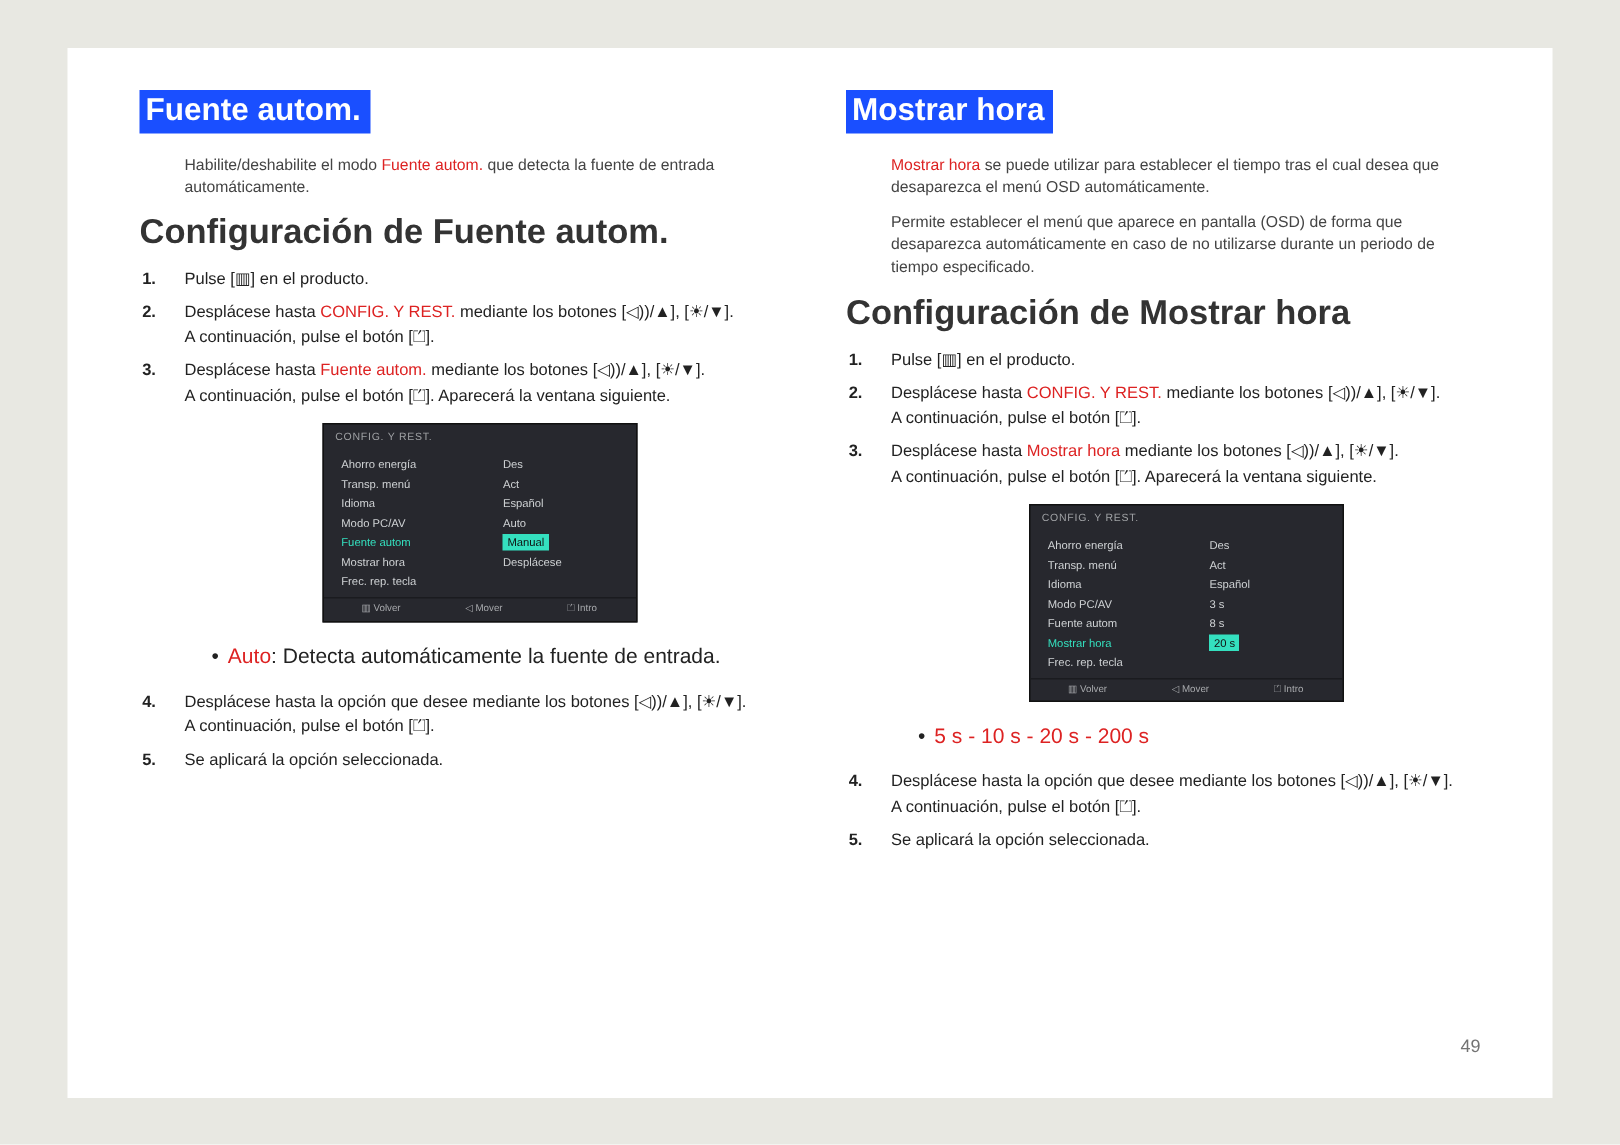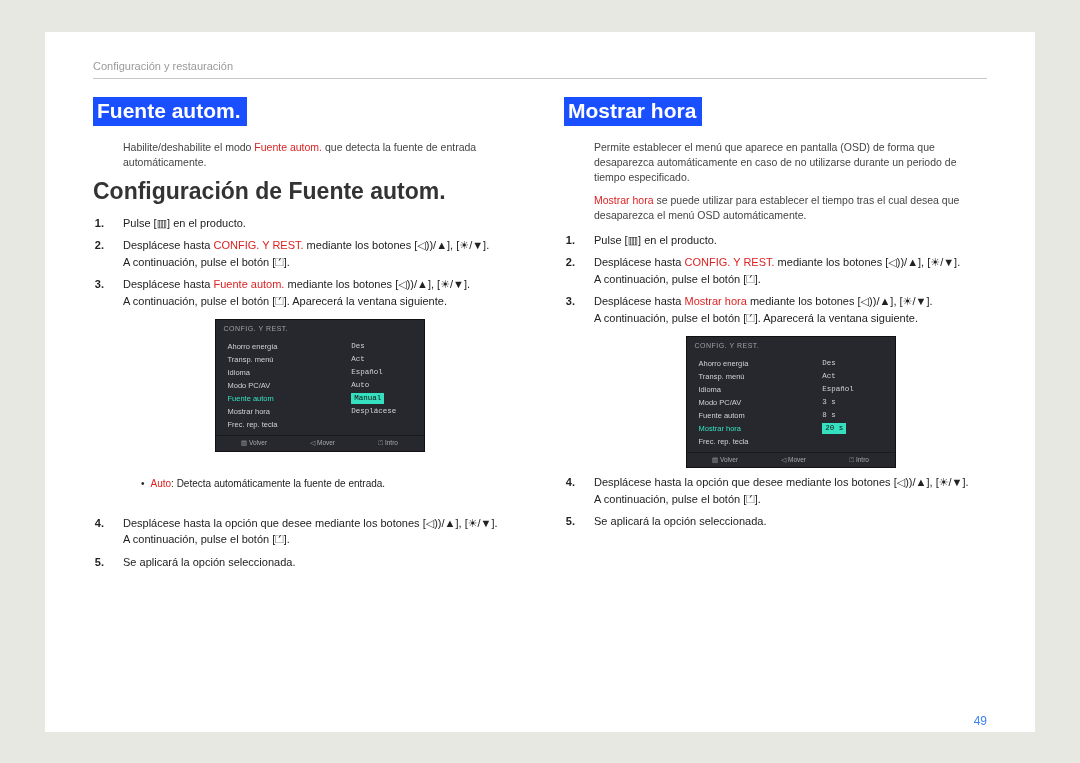--- a/index.html
+++ b/index.html
@@ -62,23 +62,23 @@
     padding-left: 14px;
     font-size: 11px;
     color: #222;
     line-height: 1.5;
   }
   ol.steps > li { margin-bottom: 6px; padding-left: 16px; }
   ol.steps > li::marker { font-weight: 700; }
   .bullets {
     list-style: none;
     padding-left: 18px;
-    font-size: 10px;
+    font-size: 14px;
     color: #222;
-    margin: 24px 0;
+    margin: 12px 0;
   }
   .bullets li::before {
     content: "•";
     margin-right: 6px;
     color: #222;
   }
   .bullets .red-lead { color: #d22; }
   .osd-wrap {
     display: flex;
     justify-content: center;
@@ -94,55 +94,54 @@
   }
   .osd-title {
     font-size: 7px;
     color: #9fa1a4;
     padding: 0 8px 3px 8px;
     letter-spacing: 0.5px;
   }
   .osd-body {
     display: flex;
     padding: 2px 6px 4px 6px;
-    gap: 16px;
+    gap: 0;
   }
   .osd-menu { flex: 0 0 55%; }
-  .osd-vals { flex: 1; font-family: Liberation Mono, monospace; }
+  .osd-vals { flex: 1; }
   .osd-row { line-height: 13px; padding-left: 6px; white-space: nowrap; overflow: hidden; }
   .osd-menu .hl { color: #34e0bf; }
   .osd-vals .sel {
     background: #34e0bf;
     color: #111;
     padding: 0 3px;
     display: inline-block;
     line-height: 11px;
   }
   .osd-foot {
     display: flex;
     justify-content: space-around;
     font-size: 6.5px;
     color: #a7a9ac;
     padding: 2px 4px 3px 4px;
     border-top: 1px solid #1a1b1f;
   }
   .page-num {
     position: absolute;
     right: 48px;
-    bottom: 4px;
+    bottom: 28px;
     font-size: 12px;
-    color: #3b82f6;
+    color: #737373;
   }
   .icon { font-family: inherit; }
 </style>
 </head>
 <body>
 
 <div class="page">
-  <div class="header-bar">Configuración y restauración</div>
 
   <div class="columns">
 
     <div class="col">
       <div><span class="h1">Fuente autom.</span></div>
 
       <p class="desc">
         <span>Habilite/deshabilite el modo </span><span class="red">Fuente autom.</span><span> que detecta la fuente de entrada automáticamente.</span>
       </p>
 
@@ -199,25 +198,26 @@
           <span>Desplácese hasta la opción que desee mediante los botones </span><span class="icon">[◁))/▲]</span><span>, </span><span class="icon">[☀/▼]</span><span>.</span><br>
           <span>A continuación, pulse el botón </span><span class="icon">[⏍]</span><span>.</span>
         </li>
         <li>Se aplicará la opción seleccionada.</li>
       </ol>
     </div>
 
     <div class="col">
       <div><span class="h1">Mostrar hora</span></div>
 
-      <p class="desc">Permite establecer el menú que aparece en pantalla (OSD) de forma que desaparezca automáticamente en caso de no utilizarse durante un periodo de tiempo especificado.</p>
       <p class="desc">
         <span class="red">Mostrar hora</span><span> se puede utilizar para establecer el tiempo tras el cual desea que desaparezca el menú OSD automáticamente.</span>
       </p>
-
+      <p class="desc">Permite establecer el menú que aparece en pantalla (OSD) de forma que desaparezca automáticamente en caso de no utilizarse durante un periodo de tiempo especificado.</p>
+
+      <h2 class="h2">Configuración de Mostrar hora</h2>
 
       <ol class="steps">
         <li>
           <span>Pulse </span><span class="icon">[▥]</span><span> en el producto.</span>
         </li>
         <li>
           <span>Desplácese hasta </span><span class="red">CONFIG. Y REST.</span><span> mediante los botones </span><span class="icon">[◁))/▲]</span><span>, </span><span class="icon">[☀/▼]</span><span>.</span><br>
           <span>A continuación, pulse el botón </span><span class="icon">[⏍]</span><span>.</span>
         </li>
         <li>
@@ -248,20 +248,23 @@
                 </div>
               </div>
               <div class="osd-foot">
                 <span>▥ Volver</span>
                 <span>◁ Mover</span>
                 <span>⏍ Intro</span>
               </div>
             </div>
           </div>
 
+          <ul class="bullets">
+            <li><span class="red-lead">5 s - 10 s - 20 s - 200 s</span></li>
+          </ul>
         </li>
         <li>
           <span>Desplácese hasta la opción que desee mediante los botones </span><span class="icon">[◁))/▲]</span><span>, </span><span class="icon">[☀/▼]</span><span>.</span><br>
           <span>A continuación, pulse el botón </span><span class="icon">[⏍]</span><span>.</span>
         </li>
         <li>Se aplicará la opción seleccionada.</li>
       </ol>
     </div>
   </div>
 

